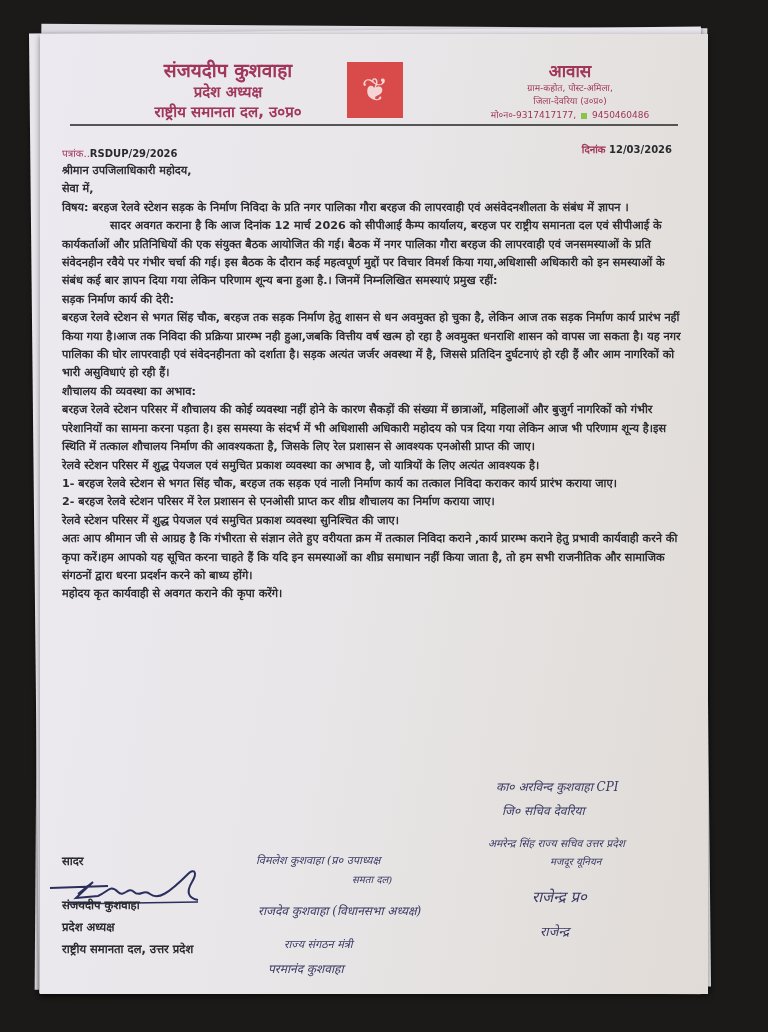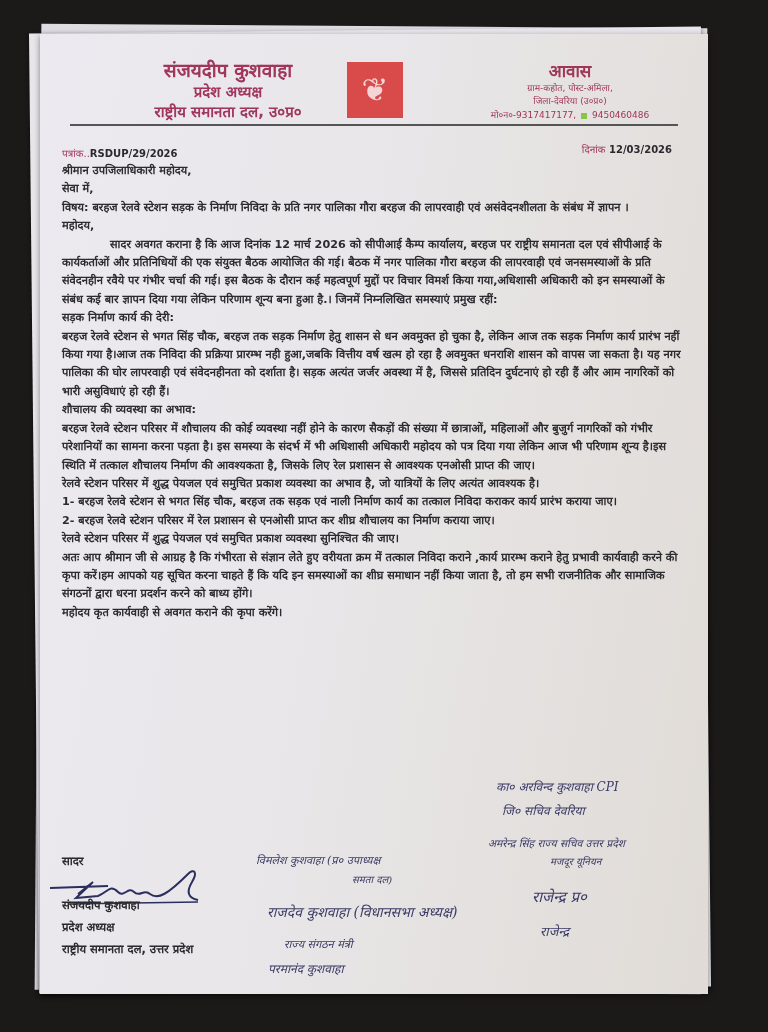--- a/index.html
+++ b/index.html
@@ -47,21 +47,21 @@
   .lh-right .t { font-size:17px; font-weight:bold; line-height:22px; }
   .lh-right .a { font-size:9px; line-height:13px; }
   .lh-right .p { font-size:9px; line-height:14px; }
   .lh-right .p .dot { display:inline-block; width:6px; height:6px; background:#8bc34a; margin:0 2px; vertical-align:middle; }
   .rule {
     position:absolute; left:30px; right:30px; top:90px; height:2px; background:#555;
   }
   .ref { position:absolute; left:22px; top:112px; font-size:10px; font-weight:bold; }
   .ref .lbl { color:#a0365a; font-weight:normal; }
   .date { position:absolute; right:36px; top:108px; font-size:10px; font-weight:bold; }
-  .date .lbl { color:#a0365a; font-weight:normal; }
+  .date .lbl { color:#a0365a; font-weight:bold; }
   .body {
     position:absolute; left:22px; top:128px; width:626px;
     font-size:11.2px; line-height:18.4px; font-weight:bold; color:#2b2b30;
   }
   .body p { margin:0; }
   .indent { text-indent:48px; }
   .sign-block {
     position:absolute; left:22px; top:816px; font-size:11.5px; line-height:22px; font-weight:bold;
   }
   .hand {
@@ -104,21 +104,20 @@
   </div>
   <div class="date">
     <span class="lbl">दिनांक</span>
     <span>12/03/2026</span>
   </div>
 
   <div class="body">
     <p>श्रीमान उपजिलाधिकारी महोदय,</p>
     <p>सेवा में,</p>
     <p>विषय: बरहज रेलवे स्टेशन सड़क के निर्माण निविदा के प्रति  नगर पालिका गौरा बरहज की लापरवाही एवं असंवेदनशीलता के संबंध में ज्ञापन ।</p>
-    <p>महोदय,</p>
     <p class="indent">सादर अवगत कराना है कि  आज दिनांक 12 मार्च  2026 को सीपीआई कैम्प कार्यालय, बरहज पर राष्ट्रीय समानता दल एवं सीपीआई के कार्यकर्ताओं और प्रतिनिधियों की एक संयुक्त बैठक आयोजित की गई। बैठक में नगर पालिका गौरा बरहज की लापरवाही एवं जनसमस्याओं के प्रति संवेदनहीन रवैये पर गंभीर चर्चा की गई। इस बैठक के दौरान कई महत्वपूर्ण मुद्दों पर विचार विमर्श किया गया,अधिशासी अधिकारी को इन समस्याओं के संबंध कई बार ज्ञापन दिया गया लेकिन परिणाम शून्य बना हुआ है.। जिनमें निम्नलिखित समस्याएं प्रमुख रहीं:</p>
     <p>सड़क निर्माण कार्य की देरी:</p>
     <p>बरहज रेलवे स्टेशन से भगत सिंह चौक, बरहज तक सड़क निर्माण हेतु शासन से धन अवमुक्त हो चुका है, लेकिन आज तक सड़क निर्माण कार्य प्रारंभ नहीं किया गया है।आज तक निविदा की प्रक्रिया प्रारम्भ नही हुआ,जबकि वित्तीय वर्ष खत्म हो रहा है अवमुक्त धनराशि शासन को वापस जा सकता है। यह नगर पालिका की घोर लापरवाही एवं संवेदनहीनता को दर्शाता है। सड़क अत्यंत जर्जर अवस्था में है, जिससे प्रतिदिन दुर्घटनाएं हो रही हैं और आम नागरिकों को भारी असुविधाएं हो रही हैं।</p>
     <p>शौचालय की व्यवस्था का अभाव:</p>
     <p>बरहज रेलवे स्टेशन परिसर में शौचालय की कोई व्यवस्था नहीं होने के कारण सैकड़ों की संख्या में छात्राओं, महिलाओं और बुजुर्ग नागरिकों को गंभीर परेशानियों का सामना करना पड़ता है। इस समस्या के संदर्भ में भी अधिशासी अधिकारी महोदय को पत्र दिया गया लेकिन आज भी परिणाम शून्य है।इस स्थिति में तत्काल शौचालय निर्माण की आवश्यकता है, जिसके लिए रेल प्रशासन से आवश्यक एनओसी प्राप्त की जाए।</p>
     <p>रेलवे स्टेशन परिसर में शुद्ध पेयजल एवं समुचित प्रकाश व्यवस्था का अभाव है, जो यात्रियों के लिए अत्यंत आवश्यक है।</p>
     <p>1- बरहज रेलवे स्टेशन से भगत सिंह चौक, बरहज तक सड़क एवं नाली  निर्माण कार्य का  तत्काल  निविदा कराकर कार्य प्रारंभ कराया जाए।</p>
     <p>2- बरहज रेलवे स्टेशन परिसर में रेल प्रशासन से एनओसी प्राप्त कर शीघ्र शौचालय का निर्माण कराया जाए।</p>
     <p>रेलवे स्टेशन परिसर में शुद्ध पेयजल एवं समुचित प्रकाश व्यवस्था सुनिश्चित की जाए।</p>
     <p>अतः आप श्रीमान जी से आग्रह है कि गंभीरता से संज्ञान लेते हुए वरीयता क्रम में तत्काल निविदा कराने ,कार्य प्रारम्भ कराने हेतु प्रभावी कार्यवाही करने की कृपा करें।हम आपको यह सूचित करना चाहते हैं कि यदि इन समस्याओं का शीघ्र समाधान नहीं किया जाता है, तो हम सभी राजनीतिक और सामाजिक संगठनों द्वारा धरना प्रदर्शन करने को बाध्य होंगे।</p>
@@ -137,18 +136,18 @@
     <div>प्रदेश अध्यक्ष</div>
     <div>राष्ट्रीय समानता दल, उत्तर प्रदेश</div>
   </div>
 
   <div class="hand" style="left:456px;top:744px;">का० अरविन्द कुशवाहा CPI</div>
   <div class="hand" style="left:462px;top:768px;">जि० सचिव देवरिया</div>
   <div class="hand" style="left:216px;top:818px;font-size:11px;">विमलेश कुशवाहा (प्र० उपाध्यक्ष</div>
   <div class="hand" style="left:312px;top:838px;font-size:10px;">समता दल)</div>
   <div class="hand" style="left:448px;top:802px;font-size:10.5px;">अमरेन्द्र सिंह राज्य सचिव उत्तर प्रदेश</div>
   <div class="hand" style="left:510px;top:820px;font-size:10px;">मजदूर यूनियन</div>
-  <div class="hand" style="left:218px;top:868px;font-size:14px;margin-left:9px;">राजदेव कुशवाहा (विधानसभा अध्यक्ष)</div>
+  <div class="hand" style="left:218px;top:868px;font-size:12px;">राजदेव कुशवाहा (विधानसभा अध्यक्ष)</div>
   <div class="hand" style="left:492px;top:852px;font-size:15px;">राजेन्द्र प्र०</div>
   <div class="hand" style="left:500px;top:888px;font-size:13px;">राजेन्द्र</div>
   <div class="hand" style="left:244px;top:902px;font-size:11px;">राज्य संगठन मंत्री</div>
   <div class="hand" style="left:228px;top:926px;font-size:12px;">परमानंद कुशवाहा</div>
 </div>
 
 </body></html>

